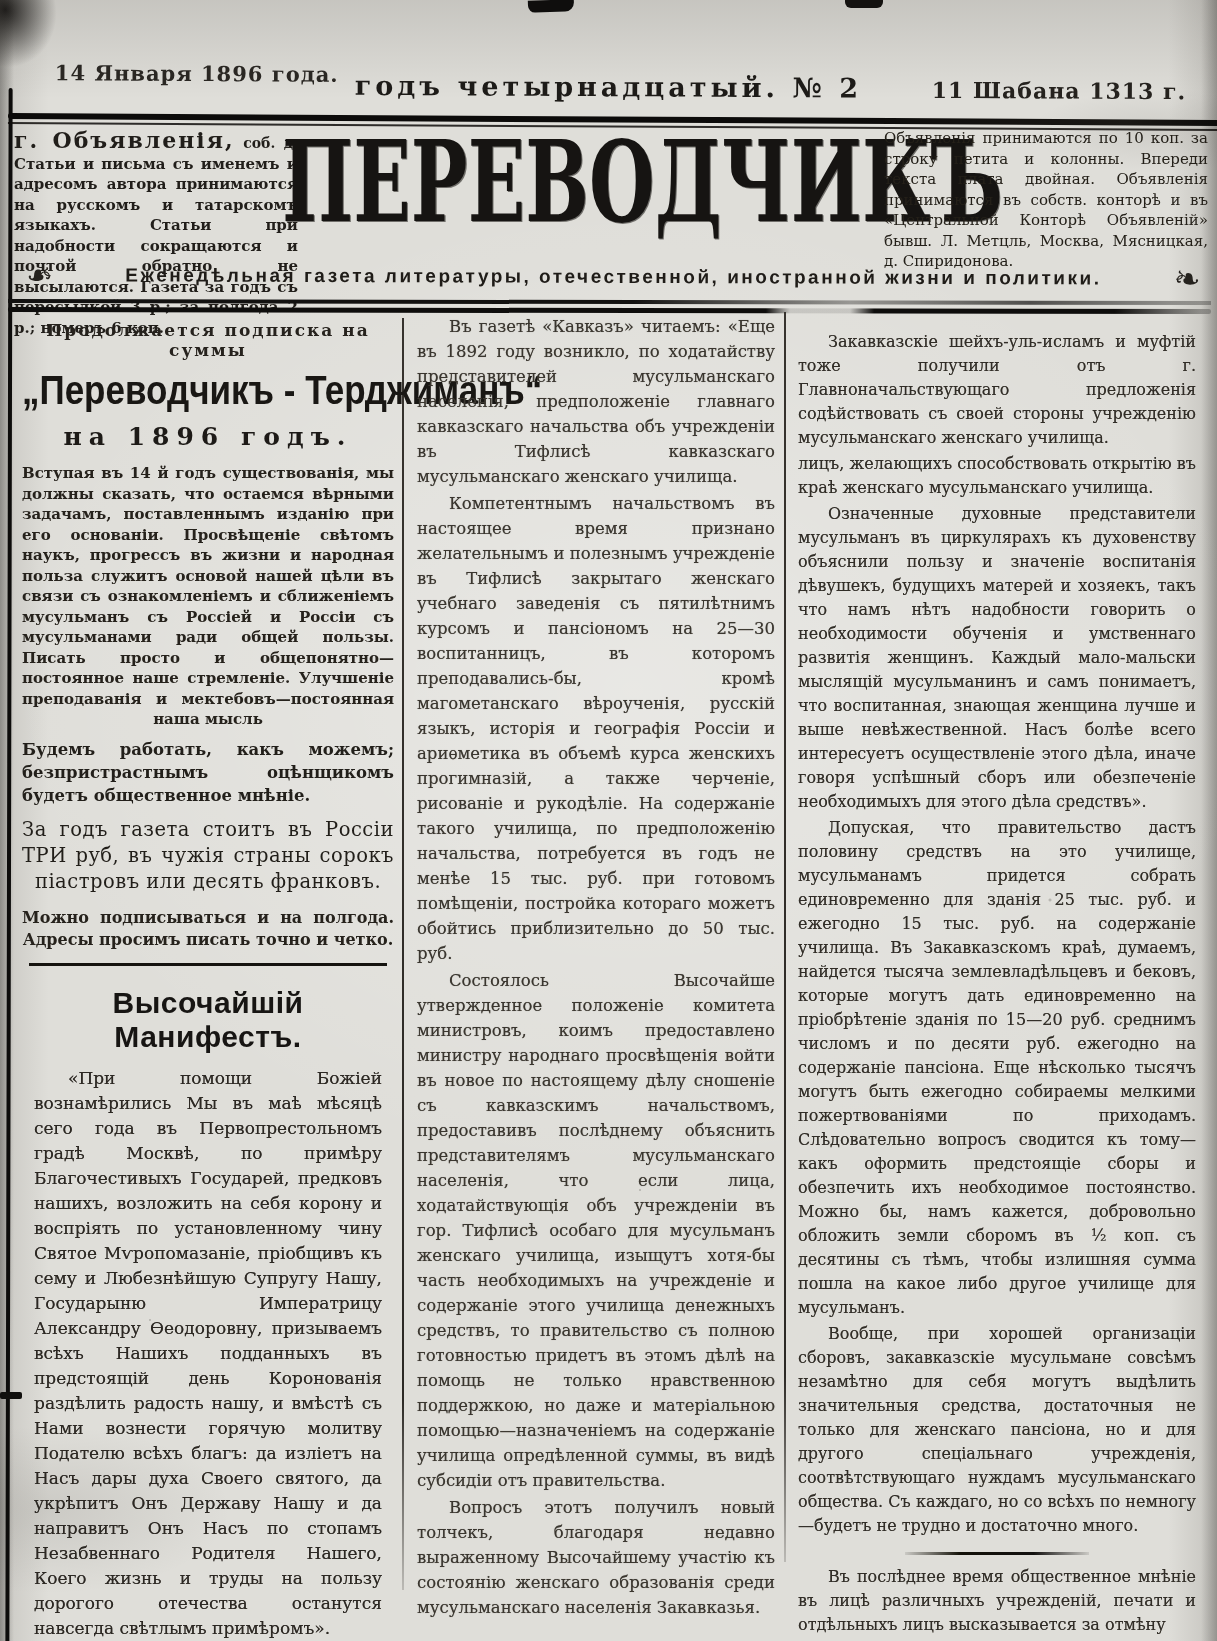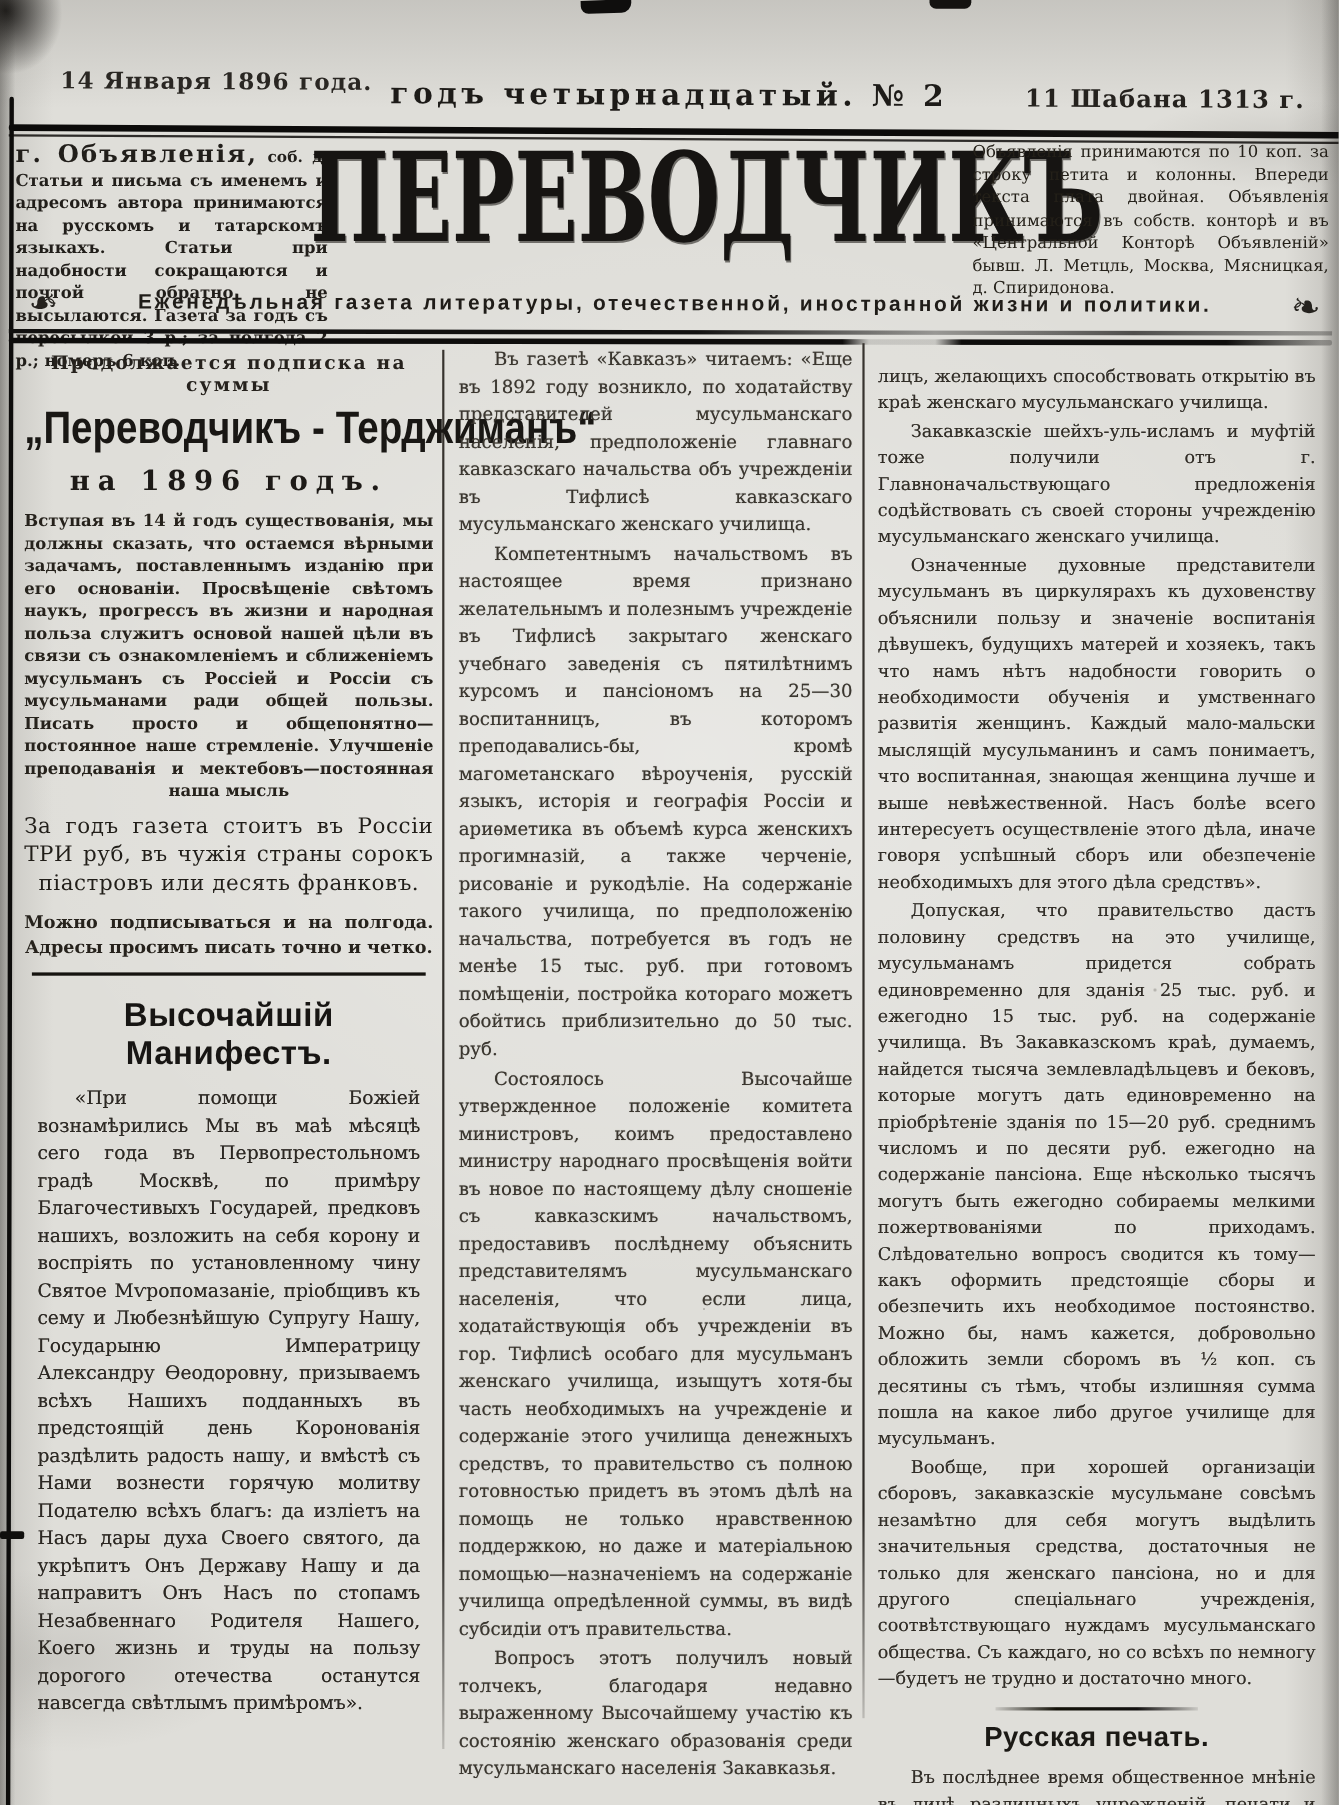--- a/index.html
+++ b/index.html
@@ -154,39 +154,39 @@
     </div>
 
   <div class="vrule v1"></div>
   <div class="vrule v2"></div>
 
   <div class="col col1">
     <div class="kicker">Продолжается подписка на суммы</div>
     <div class="sub-title">„Переводчикъ - Терджиманъ“</div>
     <div class="sub-year">на 1896 годъ.</div>
     <p class="lead-para center-last">Вступая въ 14 й годъ существованія, мы должны сказать, что остаемся вѣрными задачамъ, поставленнымъ изданію при его основаніи. Просвѣщеніе свѣтомъ наукъ, прогрессъ въ жизни и народная польза служитъ основой нашей цѣли въ связи съ ознакомленіемъ и сближеніемъ мусульманъ съ Россіей и Россіи съ мусульманами ради общей пользы. Писать просто и общепонятно—постоянное наше стремленіе. Улучшеніе преподаванія и мектебовъ—постоянная наша мысль</p>
+    <p class="p-work">Будемъ работать, какъ можемъ; безпристрастнымъ оцѣнщикомъ будетъ общественное мнѣніе.</p>
     <p class="p-price">За годъ газета стоитъ въ Россіи ТРИ руб, въ чужія страны сорокъ піастровъ или десять франковъ.</p>
     <p class="p-subscribe">Можно подписываться и на полгода. Адресы просимъ писать точно и четко.</p>
     <div class="sect-rule"></div>
     <div class="h-manifest">Высочайшій Манифестъ.</div>
     <p class="body-lg">«При помощи Божіей вознамѣрились Мы въ маѣ мѣсяцѣ сего года въ Первопрестольномъ градѣ Москвѣ, по примѣру Благочестивыхъ Государей, предковъ нашихъ, возложить на себя корону и воспріять по установленному чину Святое Мѵропомазаніе, пріобщивъ къ сему и Любезнѣйшую Супругу Нашу, Государыню Императрицу Александру Ѳеодоровну, призываемъ всѣхъ Нашихъ подданныхъ въ предстоящій день Коронованія раздѣлить радость нашу, и вмѣстѣ съ Нами вознести горячую молитву Подателю всѣхъ благъ: да изліетъ на Насъ дары духа Своего святого, да укрѣпитъ Онъ Державу Нашу и да направитъ Онъ Насъ по стопамъ Незабвеннаго Родителя Нашего, Коего жизнь и труды на пользу дорогого отечества останутся навсегда свѣтлымъ примѣромъ».</p>
 
   </div>
 
   <div class="col col2">
     <p class="body">Въ газетѣ «Кавказъ» читаемъ: «Еще въ 1892 году возникло, по ходатайству представителей мусульманскаго населенія, предположеніе главнаго кавказскаго начальства объ учрежденіи въ Тифлисѣ кавказскаго мусульманскаго женскаго училища.</p>
     <p class="body">Компетентнымъ начальствомъ въ настоящее время признано желательнымъ и полезнымъ учрежденіе въ Тифлисѣ закрытаго женскаго учебнаго заведенія съ пятилѣтнимъ курсомъ и пансіономъ на 25—30 воспитанницъ, въ которомъ преподавались-бы, кромѣ магометанскаго вѣроученія, русскій языкъ, исторія и географія Россіи и ариѳметика въ объемѣ курса женскихъ прогимназій, а также черченіе, рисованіе и рукодѣліе. На содержаніе такого училища, по предположенію начальства, потребуется въ годъ не менѣе 15 тыс. руб. при готовомъ помѣщеніи, постройка котораго можетъ обойтись приблизительно до 50 тыс. руб.</p>
     <p class="body">Состоялось Высочайше утвержденное положеніе комитета министровъ, коимъ предоставлено министру народнаго просвѣщенія войти въ новое по настоящему дѣлу сношеніе съ кавказскимъ начальствомъ, предоставивъ послѣднему объяснить представителямъ мусульманскаго населенія, что если лица, ходатайствующія объ учрежденіи въ гор. Тифлисѣ особаго для мусульманъ женскаго училища, изыщутъ хотя-бы часть необходимыхъ на учрежденіе и содержаніе этого училища денежныхъ средствъ, то правительство съ полною готовностью придетъ въ этомъ дѣлѣ на помощь не только нравственною поддержкою, но даже и матеріальною помощью—назначеніемъ на содержаніе училища опредѣленной суммы, въ видѣ субсидіи отъ правительства.</p>
     <p class="body">Вопросъ этотъ получилъ новый толчекъ, благодаря недавно выраженному Высочайшему участію къ состоянію женскаго образованія среди мусульманскаго населенія Закавказья.</p>
 
   </div>
 
   <div class="col col3">
+    <p class="body">Закавказскіе шейхъ-уль-исламъ и муфтій тоже получили отъ г. Главноначальствующаго предложенія содѣйствовать съ своей стороны учрежденію мусульманскаго женскаго училища.</p>
     <p class="body noindent">лицъ, желающихъ способствовать открытію въ краѣ женскаго мусульманскаго училища.</p>
-    <p class="body">Закавказскіе шейхъ-уль-исламъ и муфтій тоже получили отъ г. Главноначальствующаго предложенія содѣйствовать съ своей стороны учрежденію мусульманскаго женскаго училища.</p>
     <p class="body">Означенные духовные представители мусульманъ въ циркулярахъ къ духовенству объяснили пользу и значеніе воспитанія дѣвушекъ, будущихъ матерей и хозяекъ, такъ что намъ нѣтъ надобности говорить о необходимости обученія и умственнаго развитія женщинъ. Каждый мало-мальски мыслящій мусульманинъ и самъ понимаетъ, что воспитанная, знающая женщина лучше и выше невѣжественной. Насъ болѣе всего интересуетъ осуществленіе этого дѣла, иначе говоря успѣшный сборъ или обезпеченіе необходимыхъ для этого дѣла средствъ».</p>
     <p class="body">Допуская, что правительство дастъ половину средствъ на это училище, мусульманамъ придется собрать единовременно для зданія 25 тыс. руб. и ежегодно 15 тыс. руб. на содержаніе училища. Въ Закавказскомъ краѣ, думаемъ, найдется тысяча землевладѣльцевъ и бековъ, которые могутъ дать единовременно на пріобрѣтеніе зданія по 15—20 руб. среднимъ числомъ и по десяти руб. ежегодно на содержаніе пансіона. Еще нѣсколько тысячъ могутъ быть ежегодно собираемы мелкими пожертвованіями по приходамъ. Слѣдовательно вопросъ сводится къ тому—какъ оформить предстоящіе сборы и обезпечить ихъ необходимое постоянство. Можно бы, намъ кажется, добровольно обложить земли сборомъ въ ½ коп. съ десятины съ тѣмъ, чтобы излишняя сумма пошла на какое либо другое училище для мусульманъ.</p>
     <p class="body">Вообще, при хорошей организаціи сборовъ, закавказскіе мусульмане совсѣмъ незамѣтно для себя могутъ выдѣлить значительныя средства, достаточныя не только для женскаго пансіона, но и для другого спеціальнаго учрежденія, соотвѣтствующаго нуждамъ мусульманскаго общества. Съ каждаго, но со всѣхъ по немногу—будетъ не трудно и достаточно много.</p>
     <div class="short-rule"></div>
-    <div class="h-col3">Русская печать.</div>
     <p class="body">Въ послѣднее время общественное мнѣніе въ лицѣ различныхъ учрежденій, печати и отдѣльныхъ лицъ высказывается за отмѣну</p>
   </div>
 </div>
 
 </body></html>

